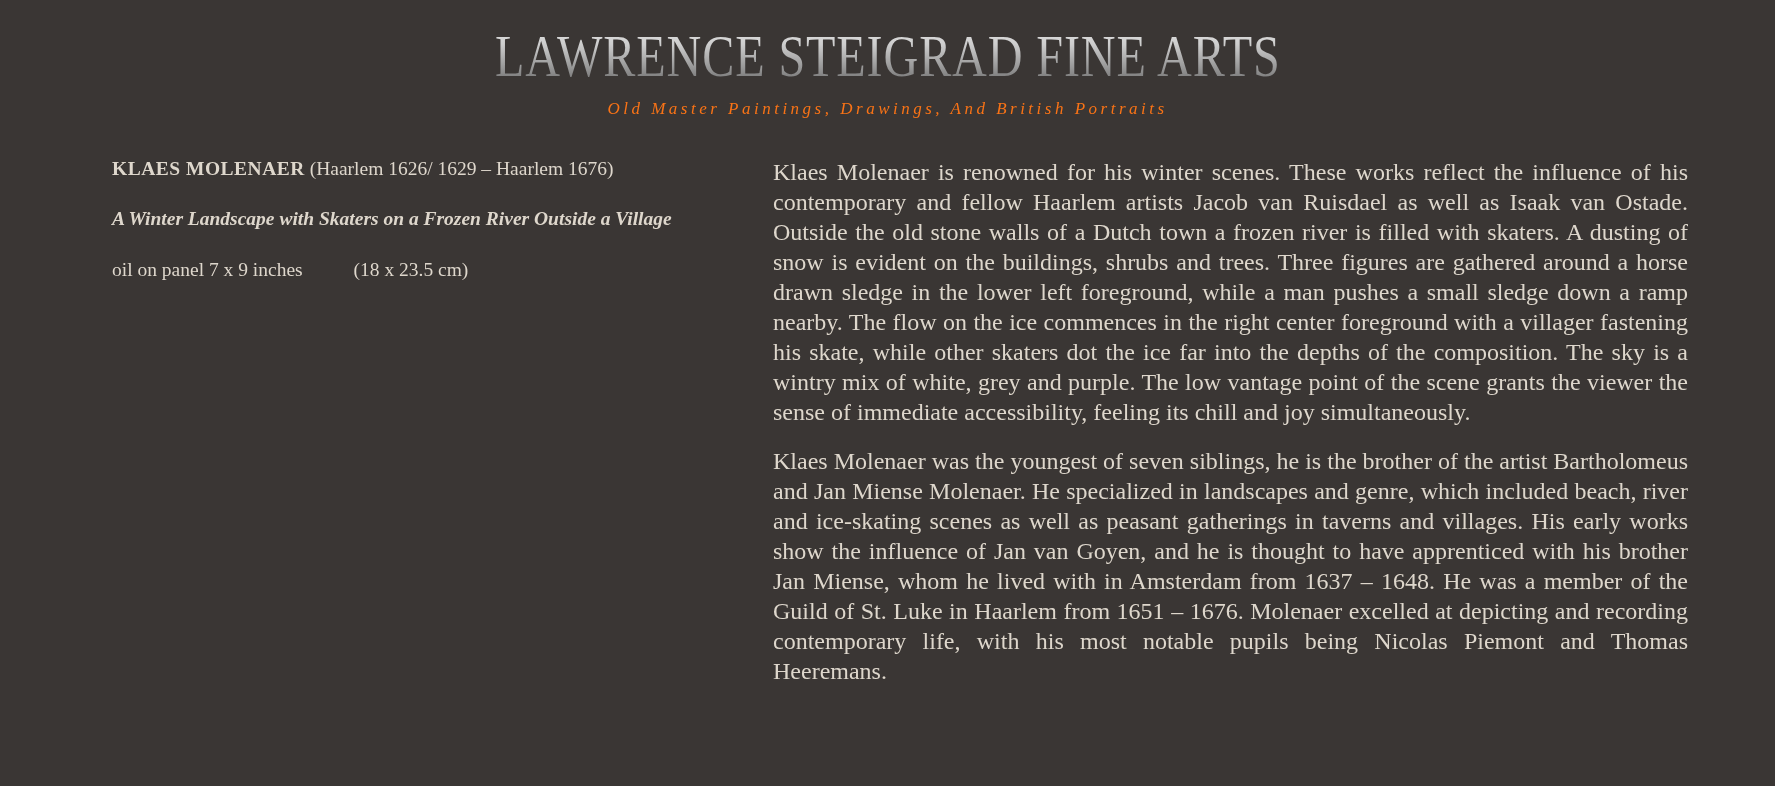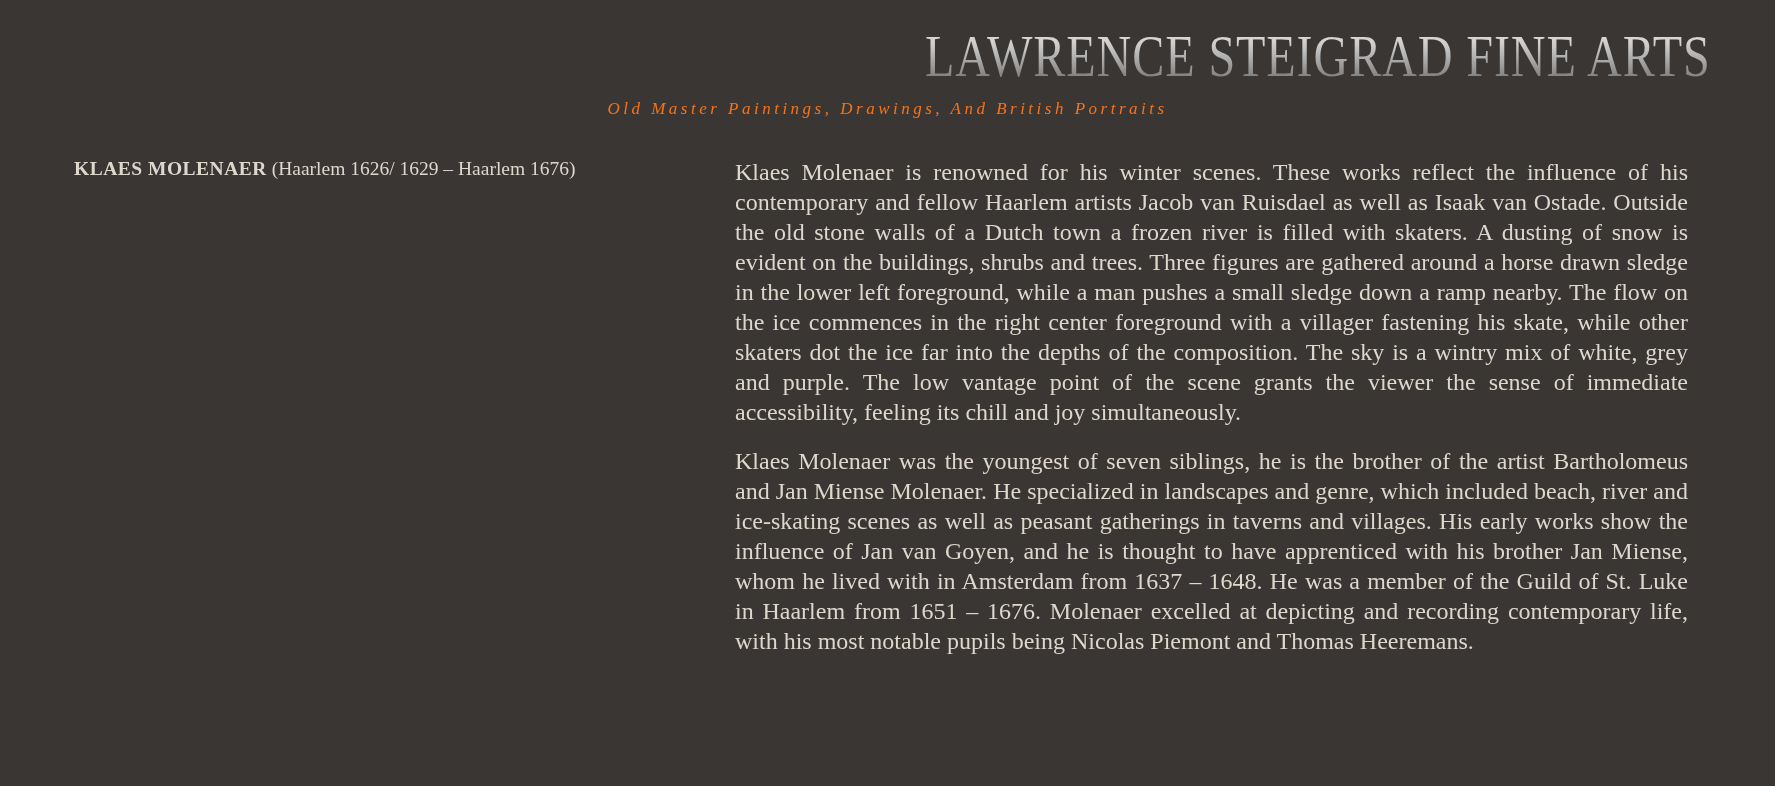--- a/index.html
+++ b/index.html
@@ -19,21 +19,21 @@
     height: 786px;
     background: #3a3634;
   }
   header {
     padding-top: 28px;
     text-align: center;
   }
   .site-title {
     margin: 0;
     font-weight: normal;
-    text-align: right;
+    text-align: center;
     line-height: 1;
   }
   .site-title-text {
     display: inline-block;
     font-size: 56px;
     letter-spacing: 1px;
     transform: scale(0.86, 1.04);
     transform-origin: 50% 50%;
     background: linear-gradient(180deg, #e2e2e2 0%, #cdcdcd 30%, #979797 70%, #6d6d6d 100%);
     -webkit-background-clip: text;
@@ -44,21 +44,21 @@
   .site-subtitle {
     margin-top: 15px;
     font-style: italic;
     font-size: 17px;
     letter-spacing: 3.5px;
     color: #f97316;
   }
   .content {
     display: flex;
     margin-top: 38px;
-    padding: 0 87px 0 74px;
+    padding: 0 87px 0 112px;
     gap: 36px;
     color: #ded7cc;
   }
   .left-col {
     width: 625px;
     flex: none;
     font-size: 19.5px;
     line-height: 1.2;
   }
   .left-col p { margin: 0 0 27px 0; }
@@ -87,20 +87,25 @@
     <h1 class="site-title"><span class="site-title-text">LAWRENCE STEIGRAD FINE ARTS</span></h1>
     <div class="site-subtitle">Old Master Paintings, Drawings, And British Portraits</div>
   </header>
 
   <main class="content">
     <section class="left-col">
       <p class="artist-line">
         <span class="artist-name">KLAES MOLENAER</span>
         <span class="artist-dates">(Haarlem 1626/ 1629 – Haarlem 1676)</span>
       </p>
+      <p class="artwork-title">A Winter Landscape with Skaters on a Frozen River Outside a Village</p>
+      <p class="medium-line">
+        <span>oil on panel 7 x 9 inches</span>
+        <span class="metric">(18 x 23.5 cm)</span>
+      </p>
     </section>
 
     <section class="right-col">
       <p>Klaes Molenaer is renowned for his winter scenes. These works reflect the influence of his contemporary and fellow Haarlem artists Jacob van Ruisdael as well as Isaak van Ostade. Outside the old stone walls of a Dutch town a frozen river is filled with skaters. A dusting of snow is evident on the buildings, shrubs and trees. Three figures are gathered around a horse drawn sledge in the lower left foreground, while a man pushes a small sledge down a ramp nearby. The flow on the ice commences in the right center foreground with a villager fastening his skate, while other skaters dot the ice far into the depths of the composition. The sky is a wintry mix of white, grey and purple. The low vantage point of the scene grants the viewer the sense of immediate accessibility, feeling its chill and joy simultaneously.</p>
       <p>Klaes Molenaer was the youngest of seven siblings, he is the brother of the artist Bartholomeus and Jan Miense Molenaer. He specialized in landscapes and genre, which included beach, river and ice-skating scenes as well as peasant gatherings in taverns and villages. His early works show the influence of Jan van Goyen, and he is thought to have apprenticed with his brother Jan Miense, whom he lived with in Amsterdam from 1637 – 1648. He was a member of the Guild of St. Luke in Haarlem from 1651 – 1676. Molenaer excelled at depicting and recording contemporary life, with his most notable pupils being Nicolas Piemont and Thomas Heeremans.</p>
     </section>
   </main>
 </div>
 
 </body></html>

